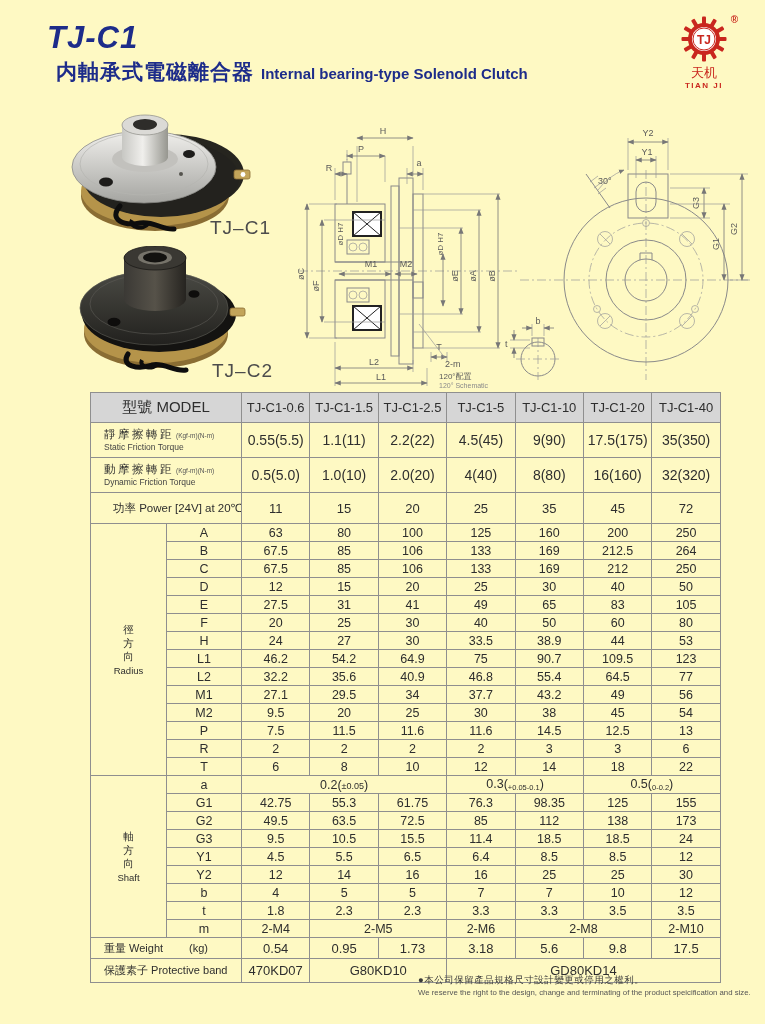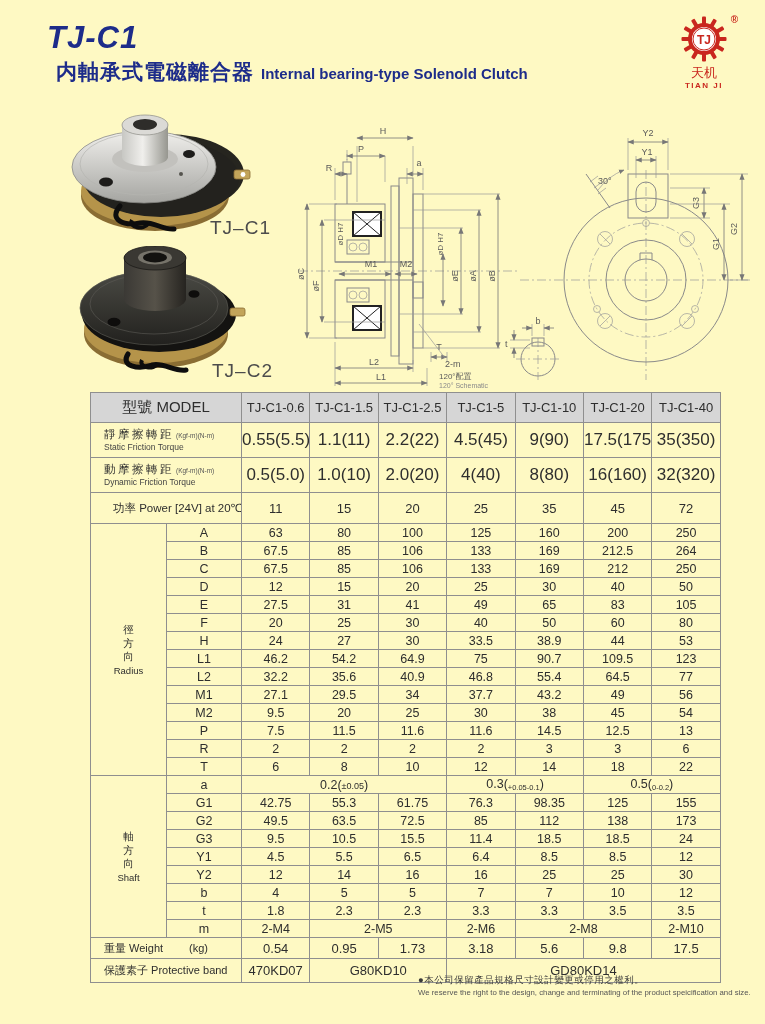--- a/index.html
+++ b/index.html
@@ -32,21 +32,21 @@
   .dwg .tiny{font-size:7px;fill:#8a8a8a;}
   .dwg .med{font-size:8px;}
   
   .spec{position:absolute;left:70px;top:392px;margin-left:20px;}
   table{border-collapse:collapse;table-layout:fixed;width:630px;}
   th,td{border:1px solid #8f8f8f;padding:0;text-align:center;vertical-align:middle;
         font-weight:normal;color:#2e2e2e;overflow:hidden;white-space:nowrap;}
   thead th{background:#d6d6d6;height:29px;font-size:13px;}
   thead th.corner{font-size:15px;}
   .r-torque th,.r-torque td{height:34px;}
-  .r-torque td{font-size:17px;}
+  .r-torque td{font-size:14px;}
   .r-power th,.r-power td{height:30px;}
   .r-power td{font-size:13px;}
   .r-power th{font-size:11.5px;text-align:left;padding-left:22px;}
   .r-dim th,.r-dim td{height:17px;}
   .r-dim td{font-size:12.5px;}
   .r-weight th,.r-weight td{height:20px;}
   .r-weight td,.r-band td{font-size:13px;}
   .r-band th,.r-band td{height:23px;}
   .speclbl{text-align:left;padding-left:13px;}
   .t-zh{font-size:11.5px;letter-spacing:2.5px;line-height:1.15;}

